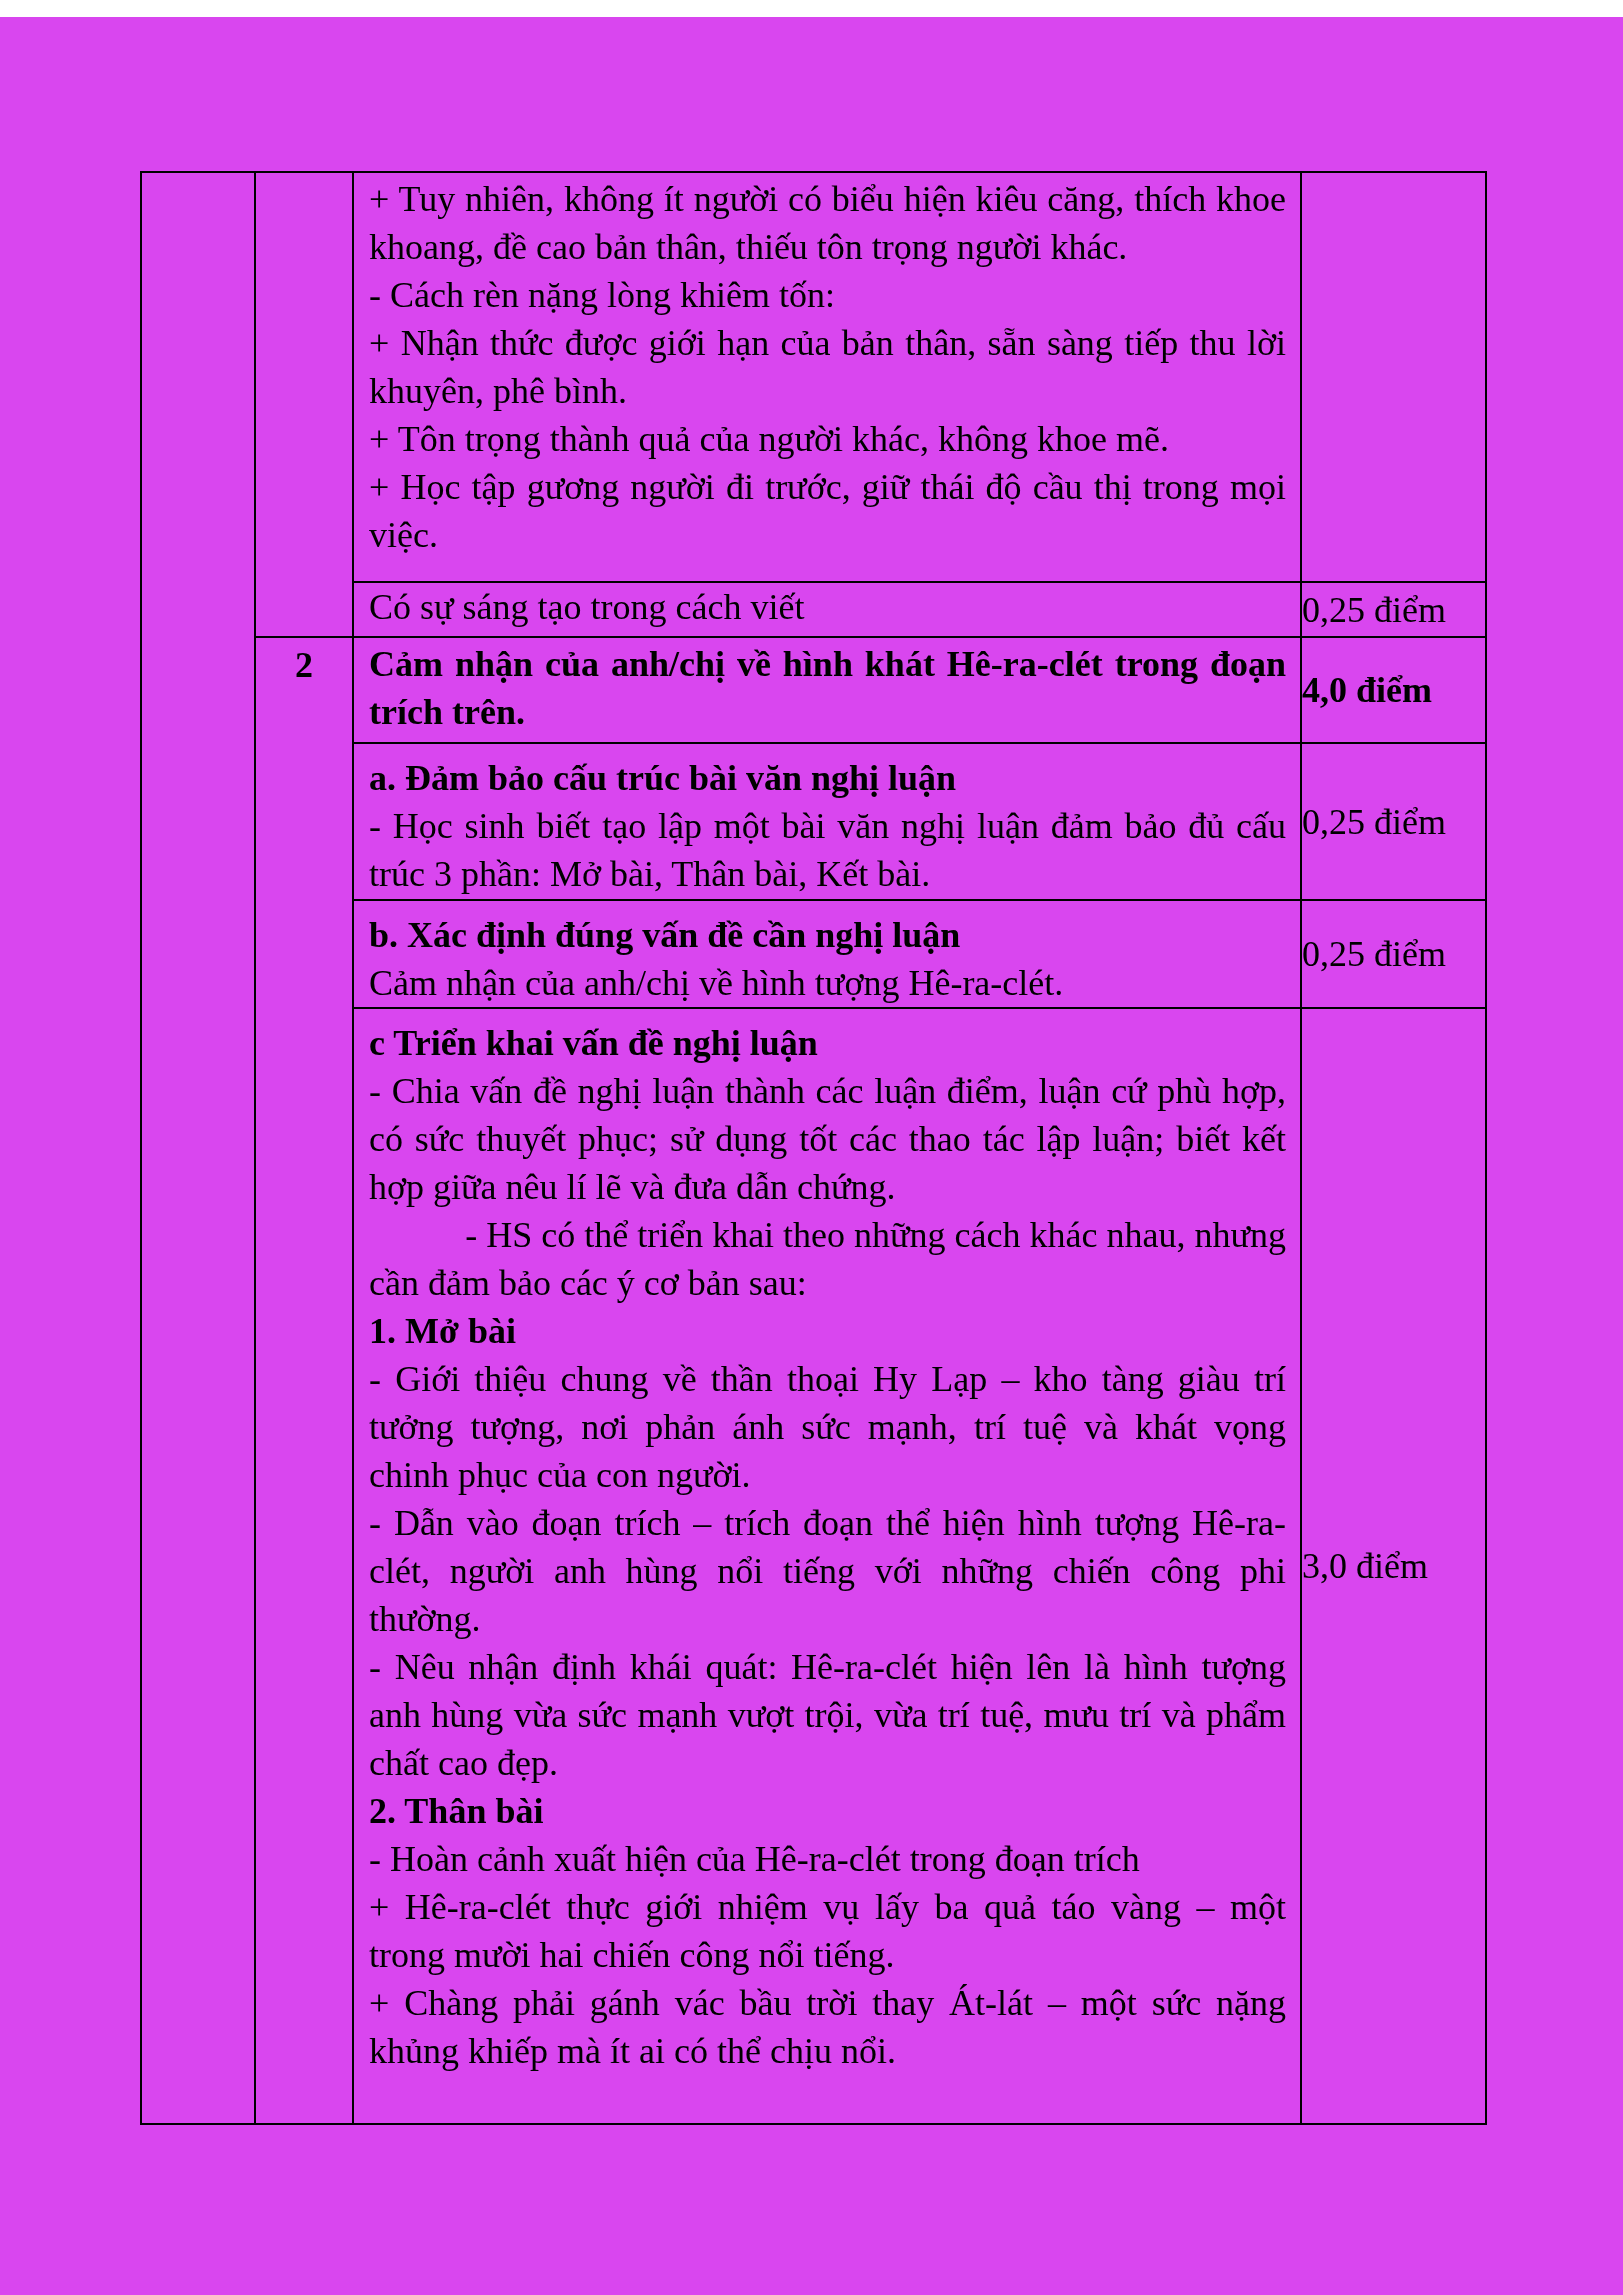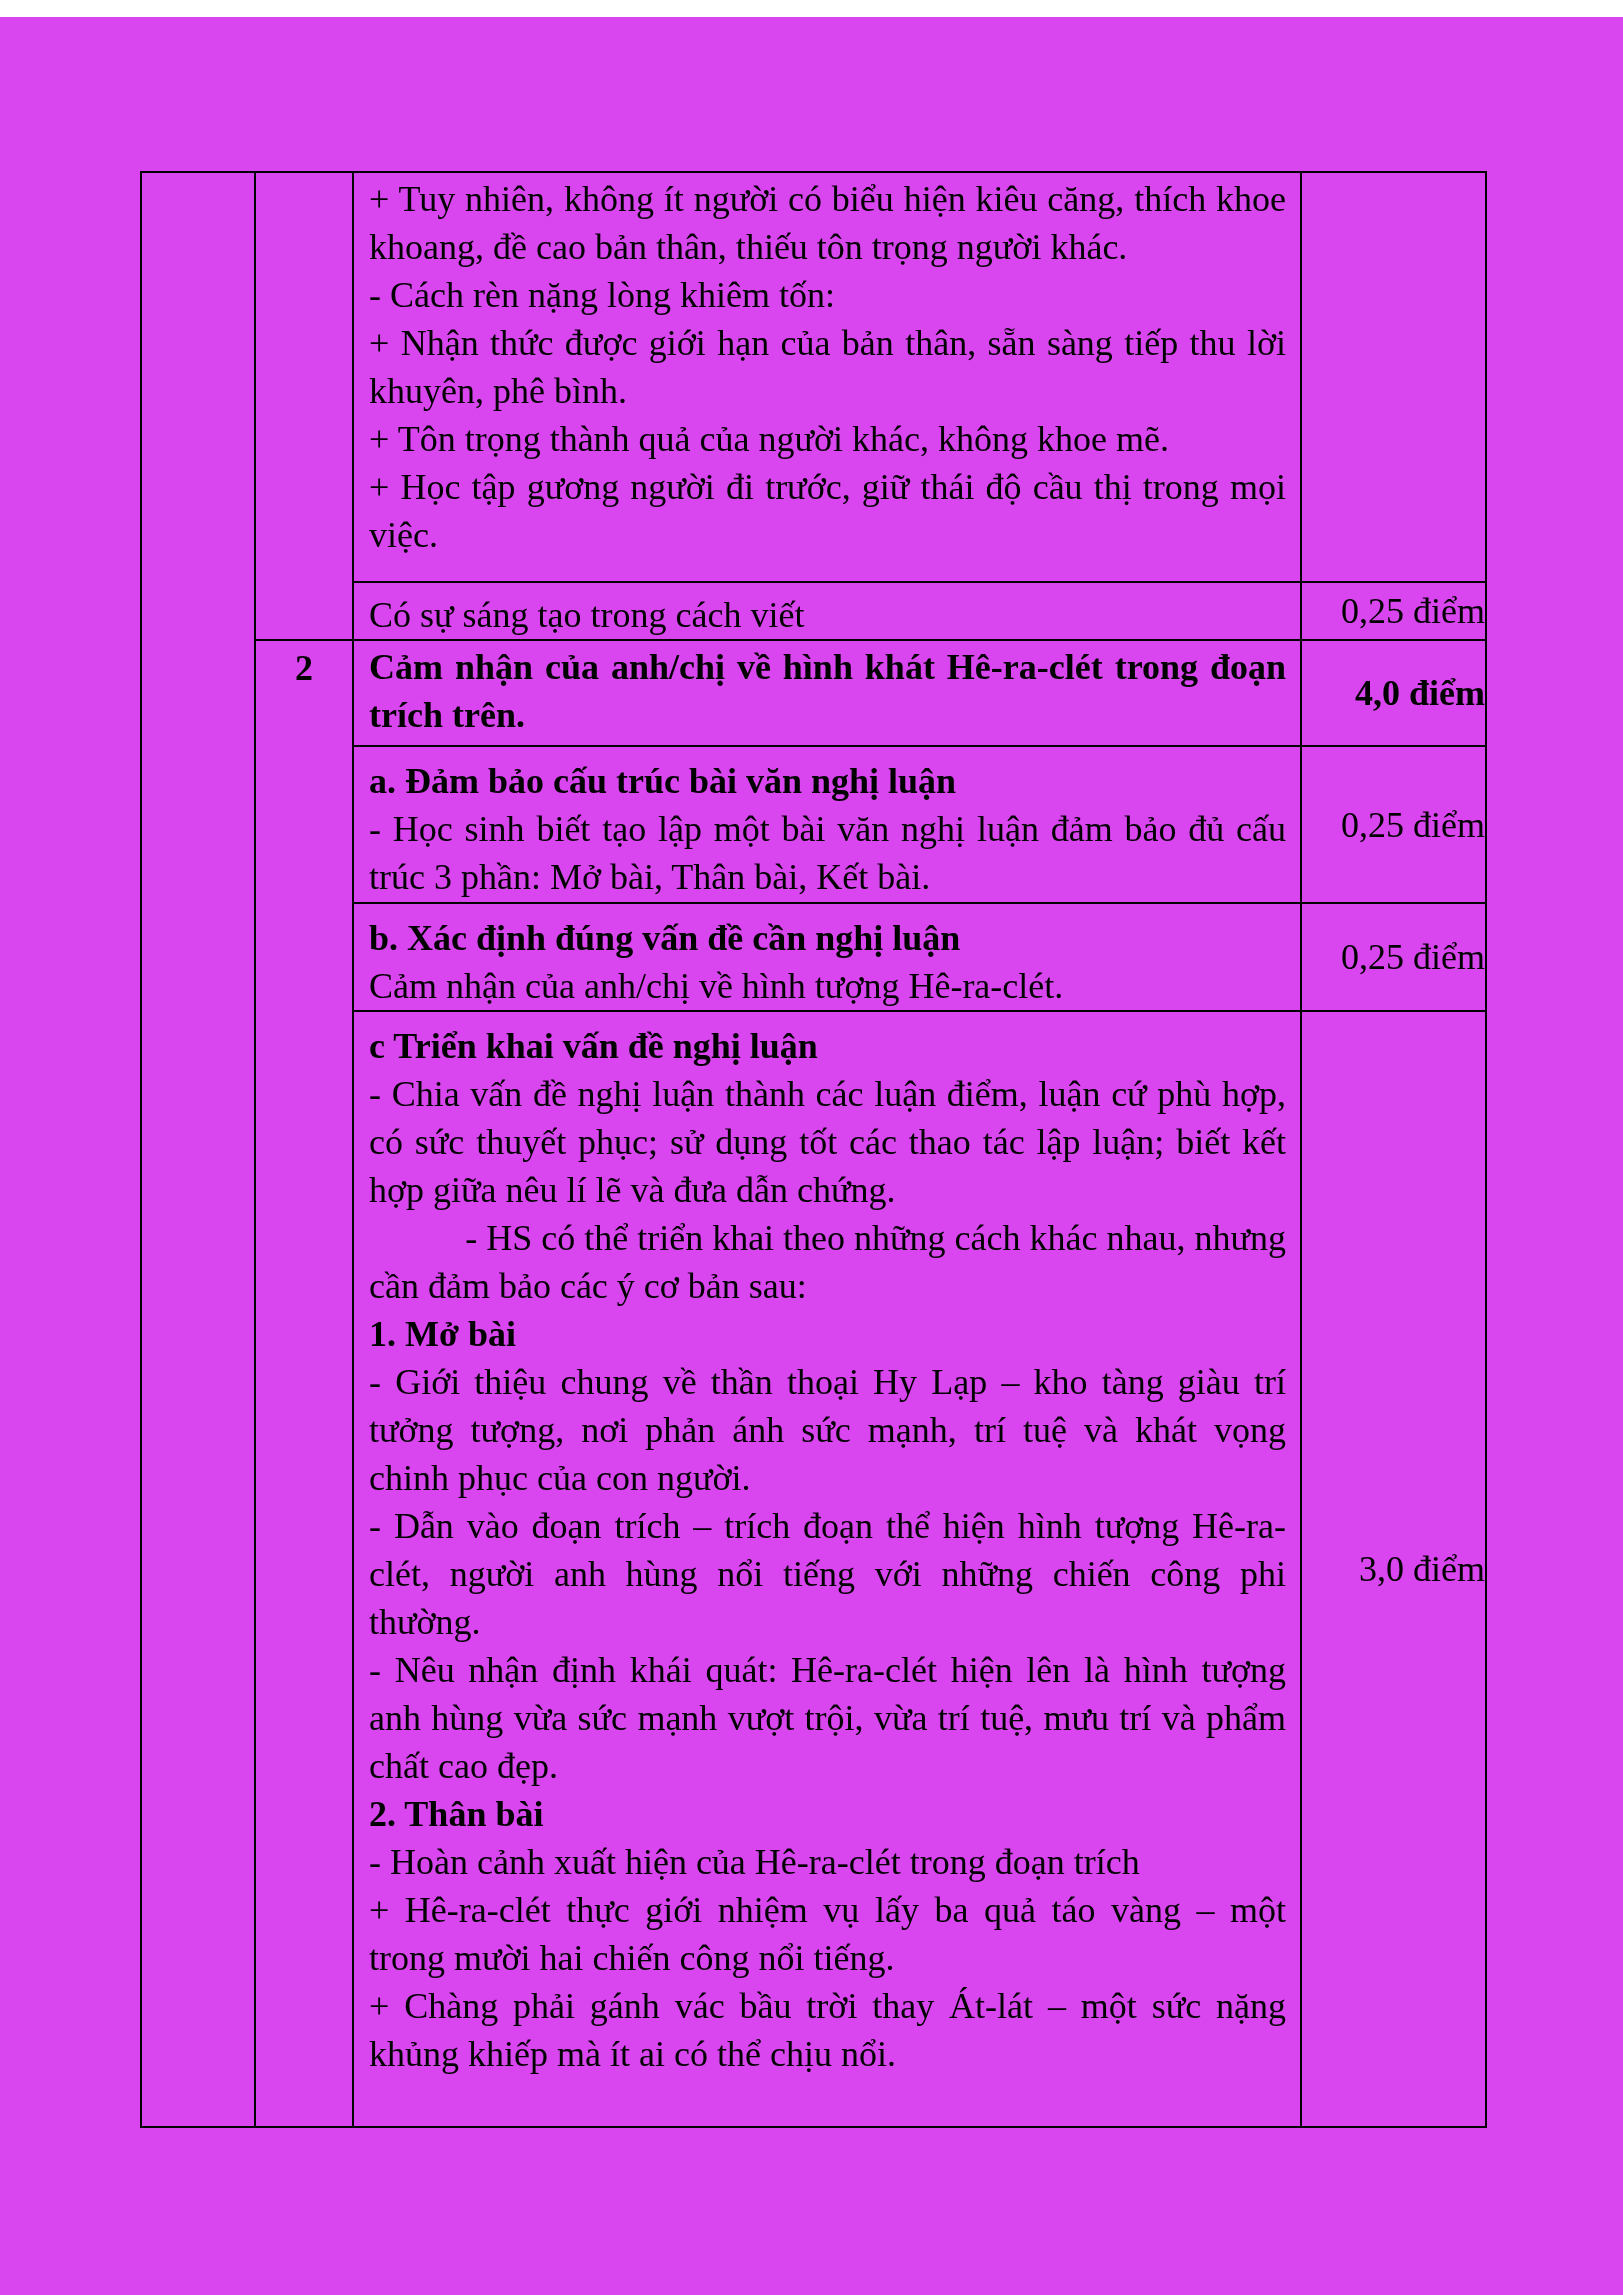--- a/index.html
+++ b/index.html
@@ -14,30 +14,30 @@
     border: 2px solid #000; vertical-align: top; padding: 0;
     font-size: 36px; line-height: 48px;
   }
   col.c1 { width: 114px; }
   col.c2 { width: 98px; }
   col.c3 { width: 948px; }
   col.c4 { width: 185px; }
   .content { padding: 0 14px 0 15px; text-align: justify; }
   .content p { margin: 0; }
   .b { font-weight: bold; }
-  .score { text-align: right; vertical-align: middle !important; white-space: nowrap; margin-top: 28px; }
+  .score { text-align: left; vertical-align: middle !important; white-space: nowrap; margin-top: 28px; }
   .qnum { text-align: center; font-weight: bold; padding-top: 3.1px !important; }
   tr.rA td { height: 408px; }
   tr.rB td { height: 53px; }
   tr.rC td { height: 104px; }
   tr.rD td { height: 155px; }
   tr.rE td { height: 104px; }
   tr.rF td { height: 1114px; }
   .rA .content { padding-top: 1.6px; }
-  .rB .content { padding-top: 8px; }
+  .rB .content { padding-top: 0px; }
   .rC .content { padding-top: 1.6px; }
   .rD .content, .rE .content, .rF .content { padding-top: 10px; }
 </style>
 </head>
 <body>
 
 <div class="page">
   <table class="grading">
     <colgroup>
       <col class="c1">

